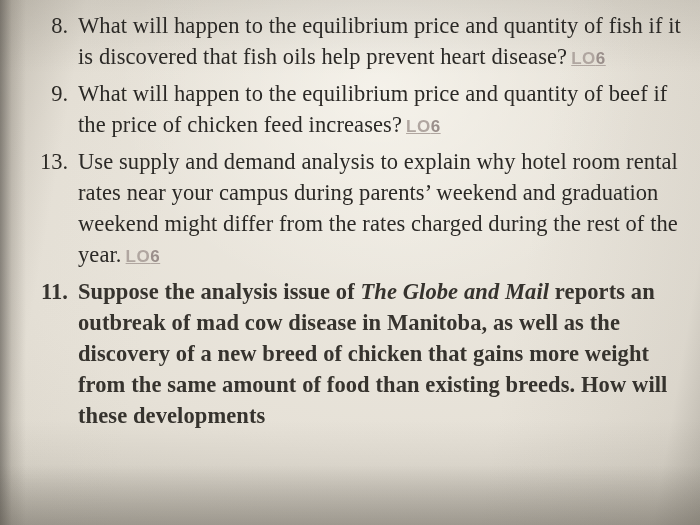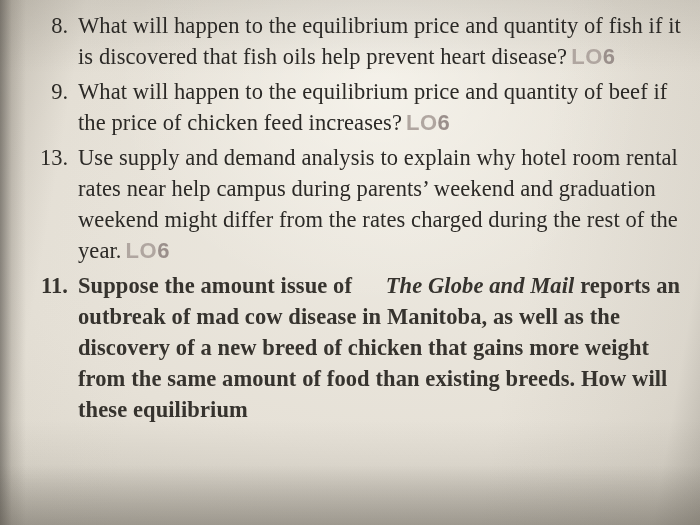--- a/index.html
+++ b/index.html
@@ -85,33 +85,33 @@
   }
   .qtext {
     flex: 1 1 auto;
     font-size: 22.5px;
     line-height: 31px;
     color: #2b2926;
     letter-spacing: 0.1px;
   }
   .qtext .it {
     font-style: italic;
-    margin-left: 28px;
   }
   
   .lo {
     display: inline-block;
     white-space: nowrap;
     vertical-align: baseline;
     font-family: "Liberation Sans", sans-serif;
     font-weight: bold;
-    font-size: 22px;
+    font-size: 17px;
     letter-spacing: 0.5px;
     color: #b0a6a0;
     margin-left: 4px;
+    text-decoration: underline;
   }
   .lo .lo-num {
     color: #9a8f8b;
   }
 
   
   .fade1 { color: #36332e; font-weight: bold; }
 </style>
 </head>
 <body>
@@ -128,22 +128,22 @@
       <div class="qtext"><span>What will happen to the equilibrium price and quantity of fish if it is discovered that fish oils help prevent heart disease?</span><span class="lo"><span>LO</span><span class="lo-num">6</span></span></div>
     </div>
 
     <div class="qitem">
       <div class="qnum">9.</div>
       <div class="qtext"><span>What will happen to the equilibrium price and quantity of beef if the price of chicken feed increases?</span><span class="lo"><span>LO</span><span class="lo-num">6</span></span></div>
     </div>
 
     <div class="qitem">
       <div class="qnum">13.</div>
-      <div class="qtext"><span>Use supply and demand analysis to explain why hotel room rental rates near help campus during parents’ weekend and graduation weekend might differ from the rates charged during the rest of the year.</span><span class="lo"><span>LO</span><span class="lo-num">6</span></span></div>
+      <div class="qtext"><span>Use supply and demand analysis to explain why hotel room rental rates near your campus during parents’ weekend and graduation weekend might differ from the rates charged during the rest of the year.</span><span class="lo"><span>LO</span><span class="lo-num">6</span></span></div>
     </div>
 
     <div class="qitem">
       <div class="qnum fade1">11.</div>
-      <div class="qtext fade1"><span>Suppose the amount issue of </span><span class="it">The Globe and Mail</span><span> reports an outbreak of mad cow disease in Manitoba, as well as the discovery of a new breed of chicken that gains more weight from the same amount of food than existing breeds. How will these equilibrium</span></div>
+      <div class="qtext fade1"><span>Suppose the analysis issue of </span><span class="it">The Globe and Mail</span><span> reports an outbreak of mad cow disease in Manitoba, as well as the discovery of a new breed of chicken that gains more weight from the same amount of food than existing breeds. How will these developments</span></div>
     </div>
 
   </div>
 </div>
 
 </body></html>

